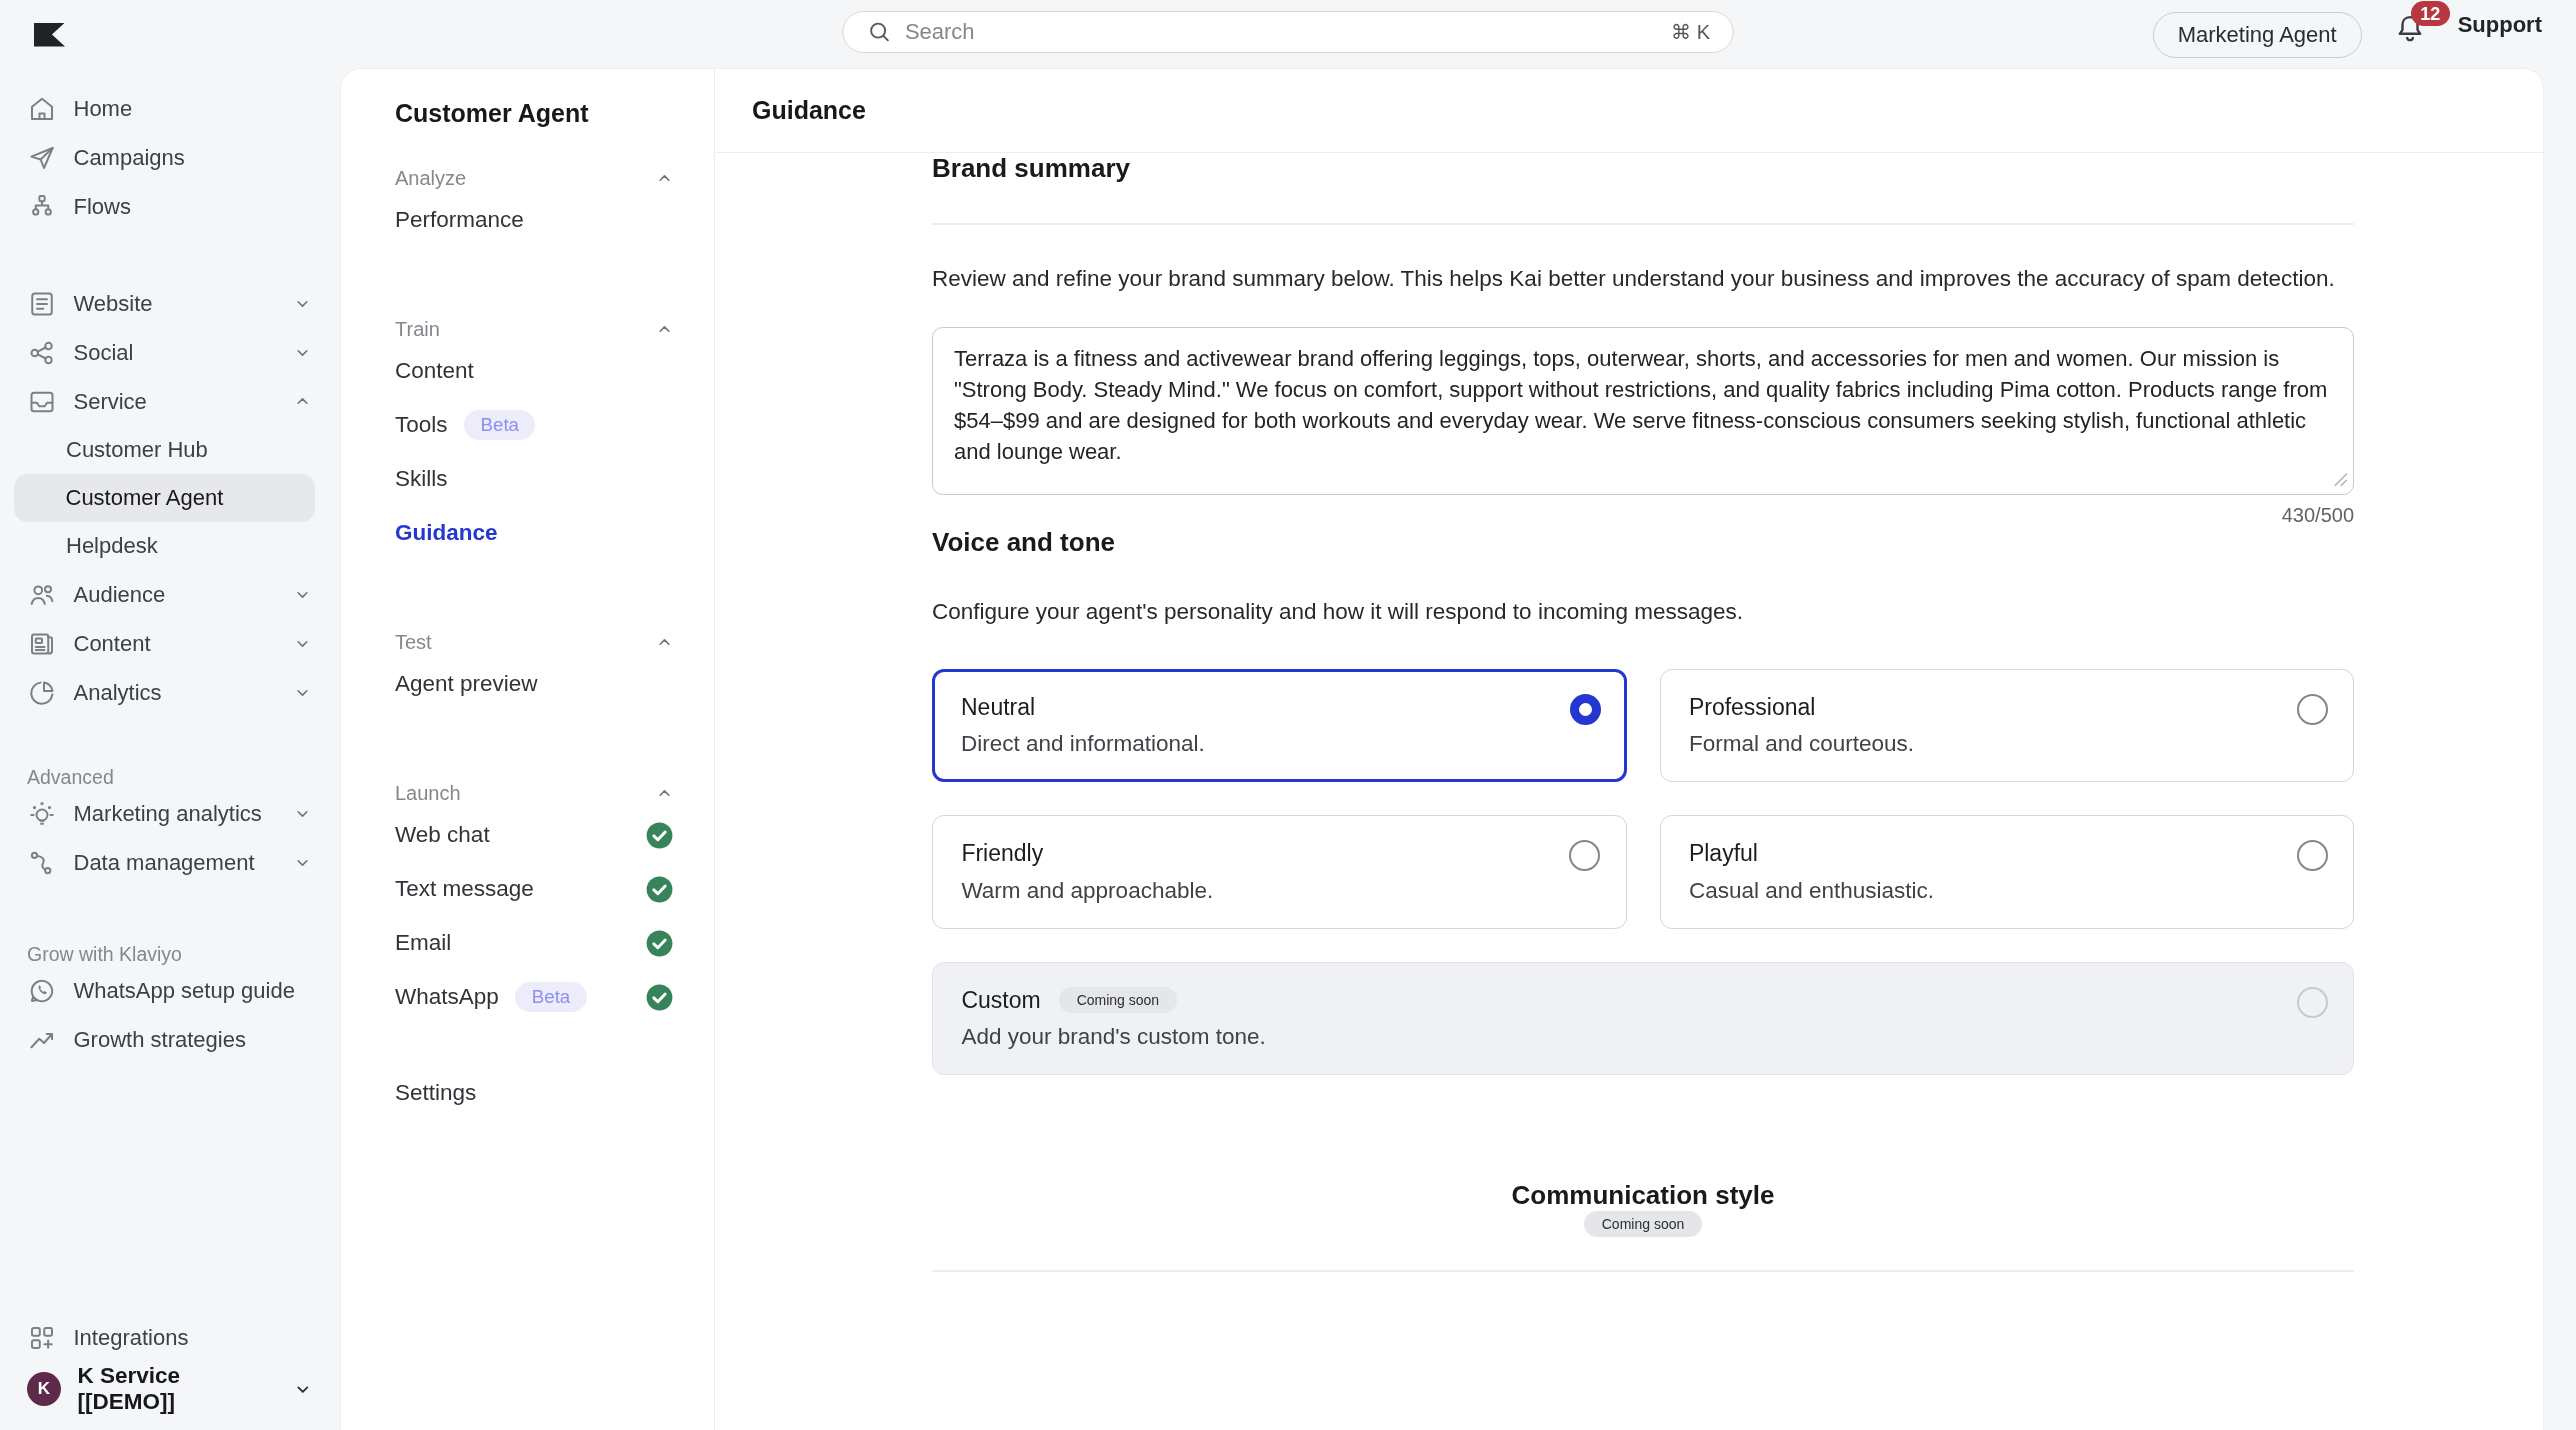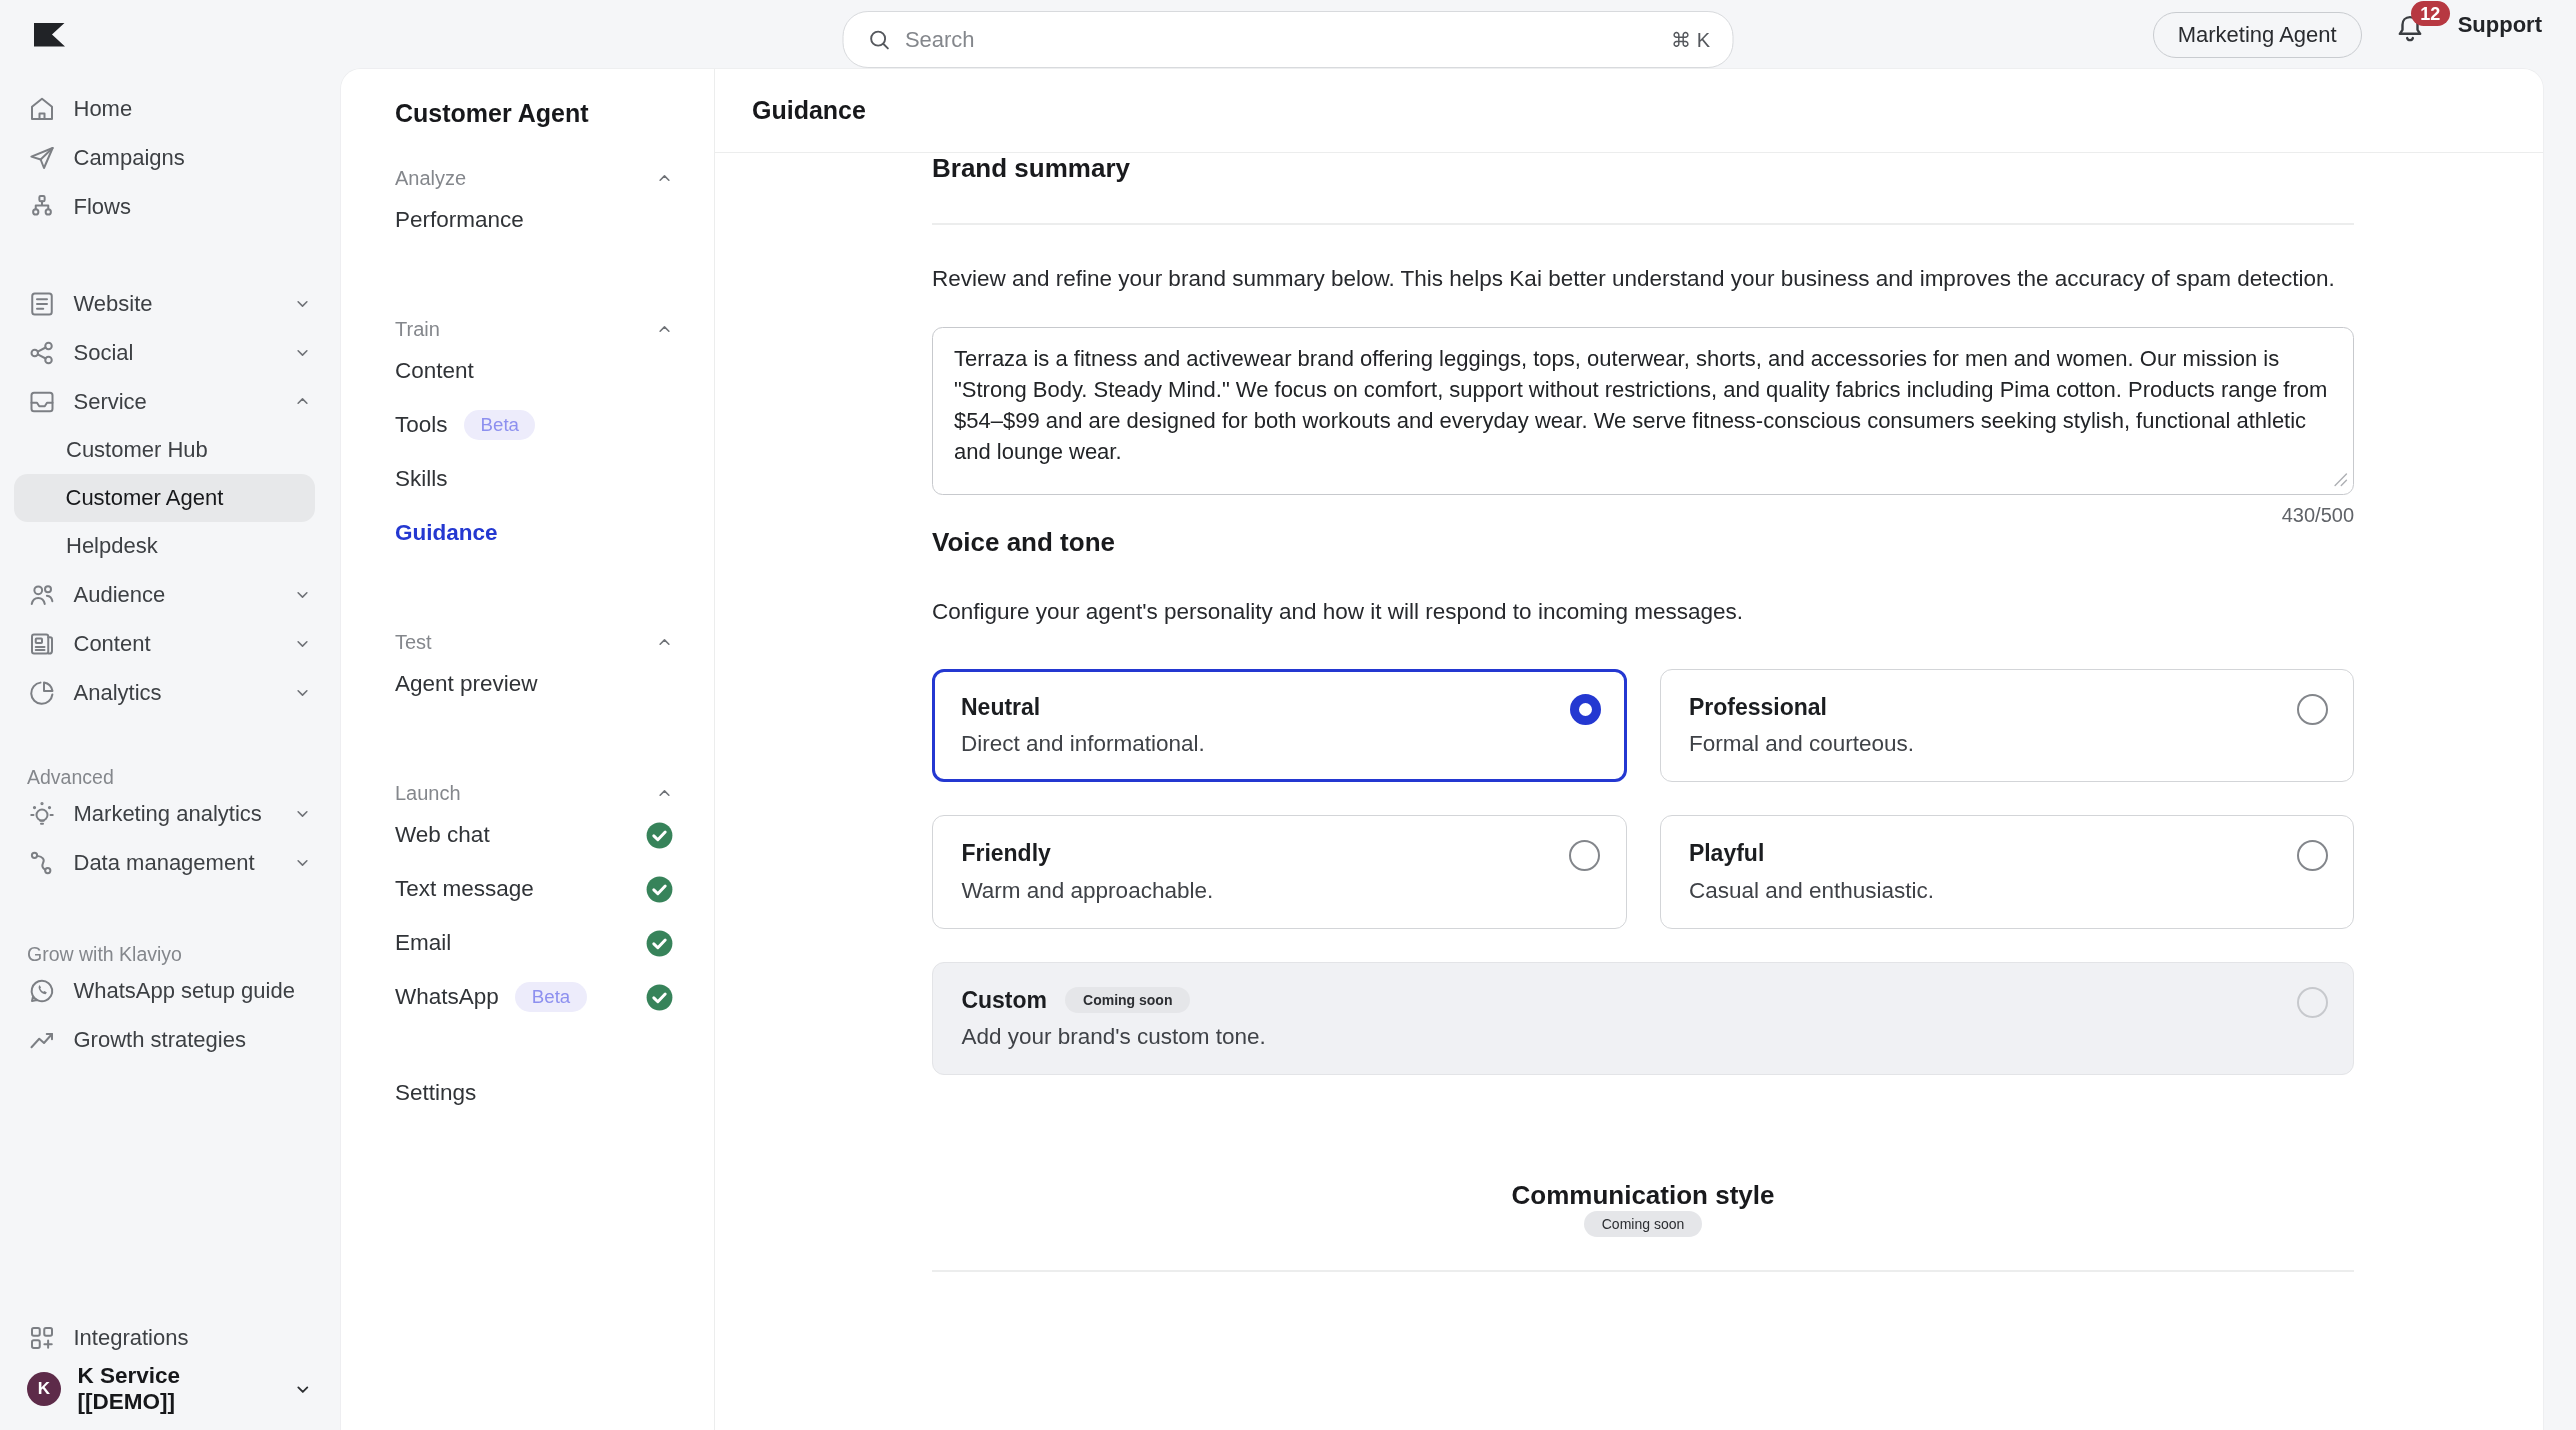--- a/index.html
+++ b/index.html
@@ -6,21 +6,21 @@
   body{
     width:2576px;height:1431px;overflow:hidden;position:relative;
     background:#f5f6f8;color:#1d1f23;
     font-family:"Liberation Sans","DejaVu Sans",sans-serif;
     -webkit-font-smoothing:antialiased;
   }
   svg{display:block;}
   
   .topbar{height:69px;display:flex;align-items:center;padding:0 34px;box-sizing:border-box;position:relative;}
   .logo{width:31px;height:24px;background:#212327;clip-path:polygon(0 0,100% 0,58% 50%,100% 100%,0 100%);}
-  .search{position:absolute;left:50%;top:11.2px;transform:translateX(-50%);width:891px;height:57px;
+  .search{position:absolute;left:50%;top:11.2px;transform:translateX(-50%);width:891px;height:42px;
     background:#fff;border:1.5px solid #d8dadd;border-radius:25.4px;display:flex;align-items:center;
     padding:0 22.5px;box-sizing:border-box;gap:13.5px;cursor:text;}
   .search-placeholder{color:#84878c;font-size:22px;flex:1;}
   .search-shortcut{color:#55585d;font-size:20px;}
   .topbar-right{margin-left:auto;display:flex;align-items:flex-start;gap:31px;}
   .pill-btn{border:1.5px solid #c9ccd0;background:transparent;border-radius:748px;padding:9px 24px;
     font-size:22px;color:#2a2c30;font-family:inherit;cursor:pointer;}
   .bell-wrap{position:relative;width:34px;height:34px;}
   .badge{position:absolute;top:-10.5px;left:18px;background:#b73841;color:#fff;font-size:18px;font-weight:700;
     border-radius:748px;padding:3.7px 9.7px;line-height:1;}
@@ -74,21 +74,21 @@
     border:1.5px solid #c7c9cd;border-radius:10.5px;padding:15px 21px;outline:none;
     font-family:inherit;font-size:22px;line-height:31px;color:#222427;background:#fff;}
   .resize-handle{position:absolute;right:6px;bottom:7.5px;color:#aeb0b4;}
   .counter{margin-top:9px;text-align:right;font-size:20px;color:#606368;}
   .mt-voice{margin-top:96px;}
   .tone-grid{margin-top:39px;display:grid;grid-template-columns:1fr 1fr;gap:33px;}
   .tone-card{position:relative;border:1.5px solid #d3d5d8;border-radius:12px;padding:24px 90px 24px 28.4px;
     background:#fff;cursor:pointer;}
   .tone-card.selected{border:3.7px solid #2438d1;padding:22px 88px 22px 26px;}
   .tone-card.custom{margin-top:33px;background:#f0f1f4;border-color:#e3e4e7;cursor:default;}
-  .tone-title{font-size:23px;font-weight:700;color:#1b1d20;display:flex;align-items:center;gap:18px;}
+  .tone-title{font-size:23px;font-weight:400;color:#1b1d20;display:flex;align-items:center;gap:18px;}
   .tone-desc{margin-top:10.5px;font-size:22.5px;color:#3f4247;}
   .radio{position:absolute;top:24px;right:25.4px;width:31px;height:31px;border-radius:50%;
     box-sizing:border-box;background:#fff;border:2.2px solid #83868b;}
   .tone-card.selected .radio{top:22px;right:23px;border:9px solid #2438d1;}
   .tone-card.custom .radio{border-color:#c7c9cd;background:transparent;}
   .soon-badge{background:#e5e6e9;color:#2c2e32;font-size:14px;border-radius:748px;padding:6px 18px;line-height:1;white-space:nowrap;}
   .comm-row{margin-top:105px;display:flex;align-items:center;justify-content:space-between;flex-direction:column;}
   .rule.bottom{margin-top:33px;}
 </style>
 </head>

